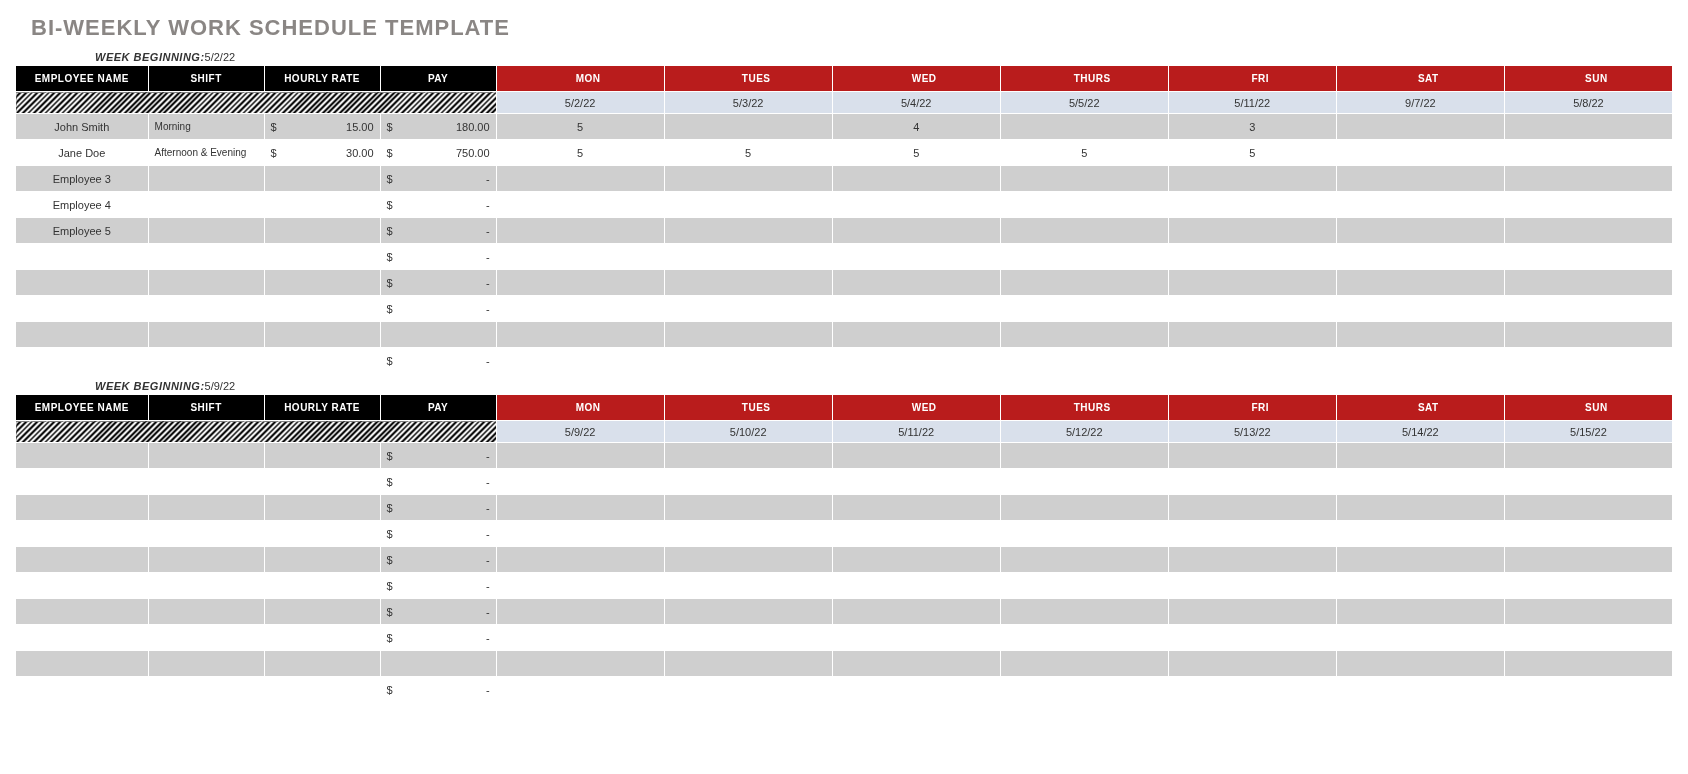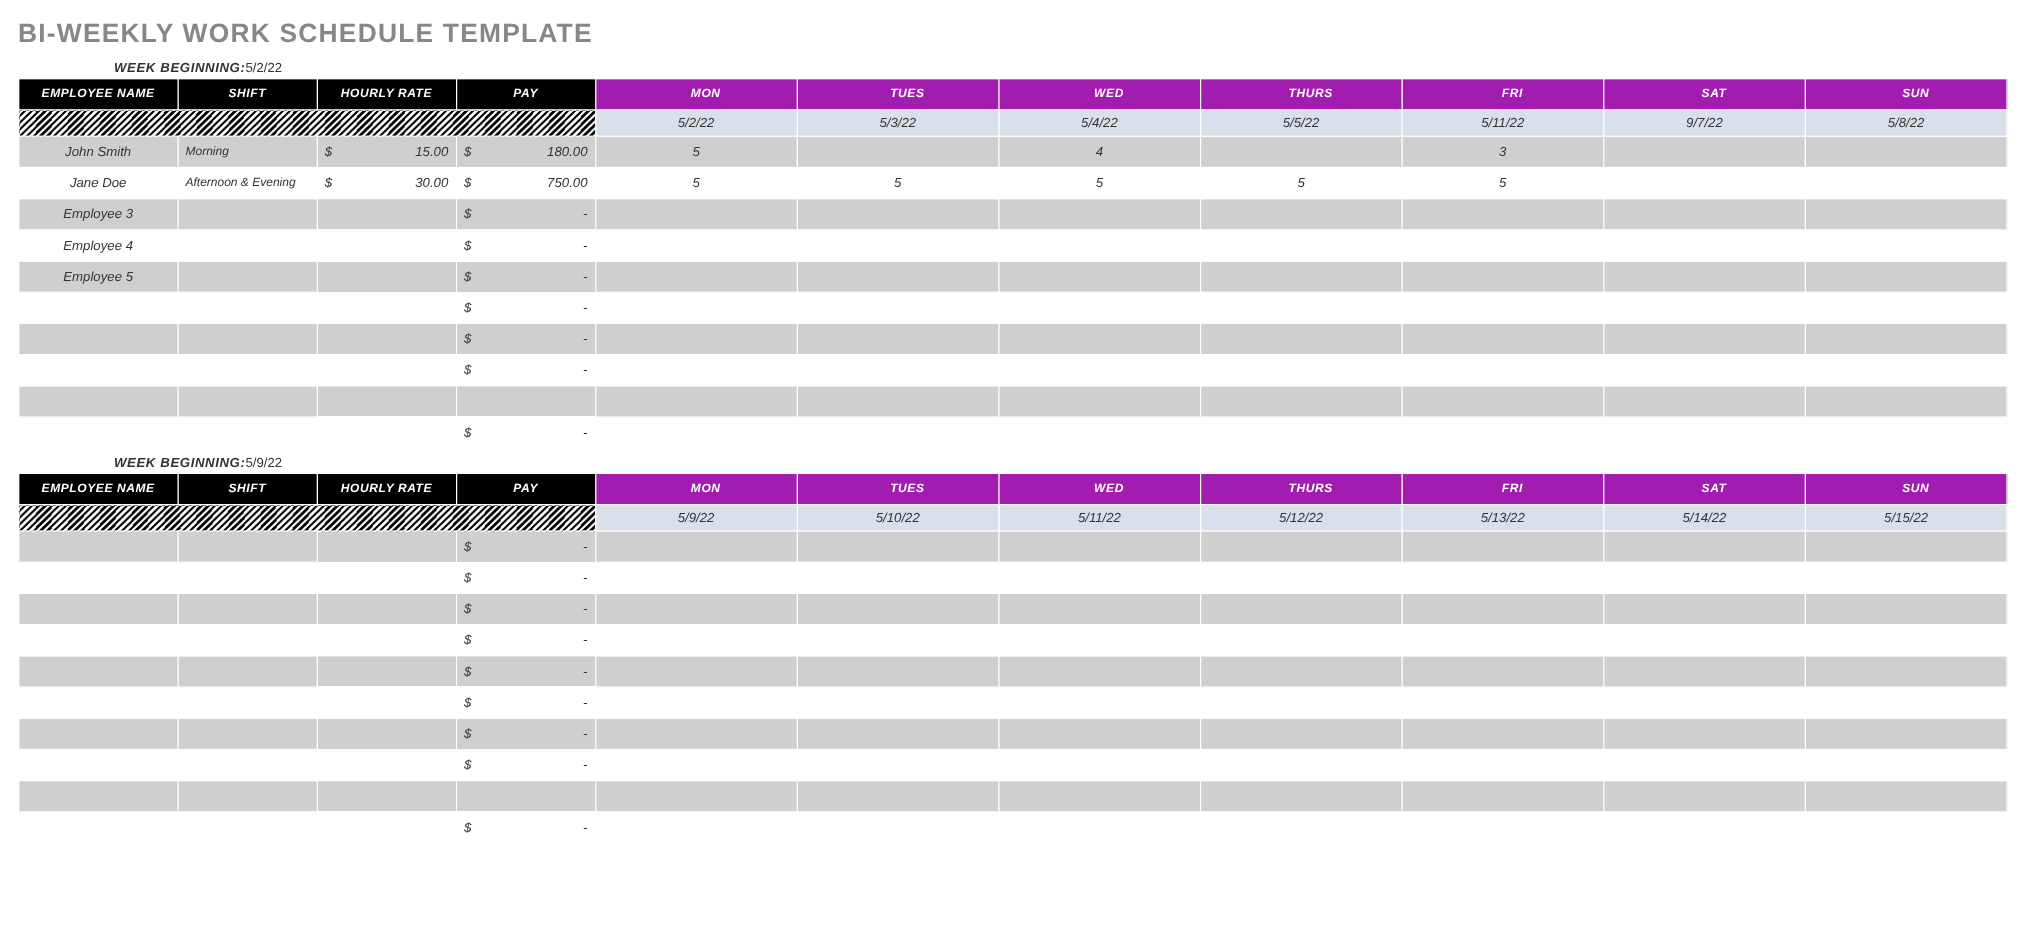--- a/index.html
+++ b/index.html
@@ -9,21 +9,21 @@
     font-family: "Century Gothic", "Segoe UI", Arial, sans-serif;
     font-size: 11px;
     color: #333;
     background: #fff;
   }
   .title {
     font-size: 22px;
     font-weight: 700;
     color: #8a8684;
     letter-spacing: 1px;
-    margin: 0 0 10px 0;
+    margin: 0 0 10px 16px;
   }
   .week-begin {
     display: flex;
     align-items: baseline;
     margin: 6px 0 0 80px;
     font-size: 11px;
   }
   .week-begin-label {
     font-style: italic;
     font-weight: 600;
@@ -50,21 +50,21 @@
 
   thead th {
     font-weight: 700;
     font-size: 10px;
     letter-spacing: .5px;
     text-align: center;
     color: #fff;
     height: 22px;
   }
   thead th.left-head { background: #000; }
-  thead th.day-head  { background: #a21caf; padding-left: 22px; }
+  thead th.day-head  { background: #b91c1c; padding-left: 22px; }
 
   tr.date-row td.hatch {
     background-image: repeating-linear-gradient(135deg, #fff 0 2px, #000 2px 4px);
     height: 22px;
   }
   tr.date-row td.date-cell {
     background: #d9e0eb;
     text-align: center;
     font-size: 11px;
     color: #333;
@@ -81,21 +81,21 @@
   .currency {
     position: absolute; left: 6px; top: 50%; transform: translateY(-50%);
     font-size: 11px;
   }
   .num {
     position: absolute; right: 6px; top: 50%; transform: translateY(-50%);
     font-size: 11px;
   }
   td.day { text-align: center; }
 
-  .block { margin-top: 2px; font-style: italic; }
+  .block { margin-top: 2px; }
 </style>
 </head>
 <body>
 
 <h1 class="title">BI-WEEKLY WORK SCHEDULE TEMPLATE</h1>
 
 <div id="weeks-container">
     <div class="week-begin">
       <span class="week-begin-label">WEEK BEGINNING:</span>
       <span class="week-begin-date">5/2/22</span>

